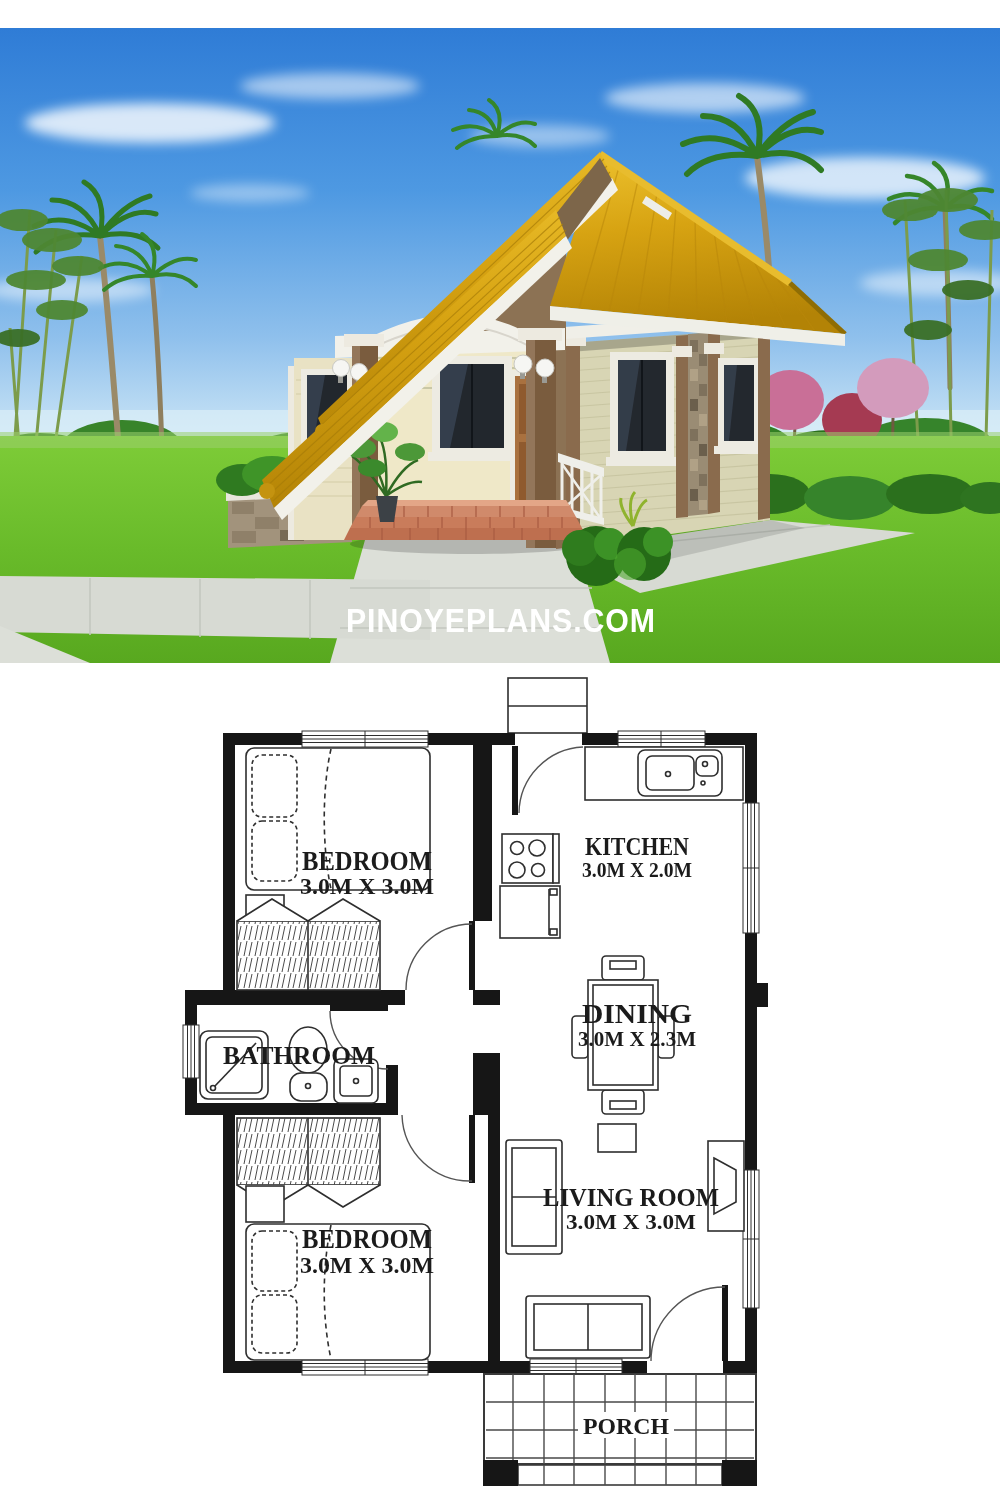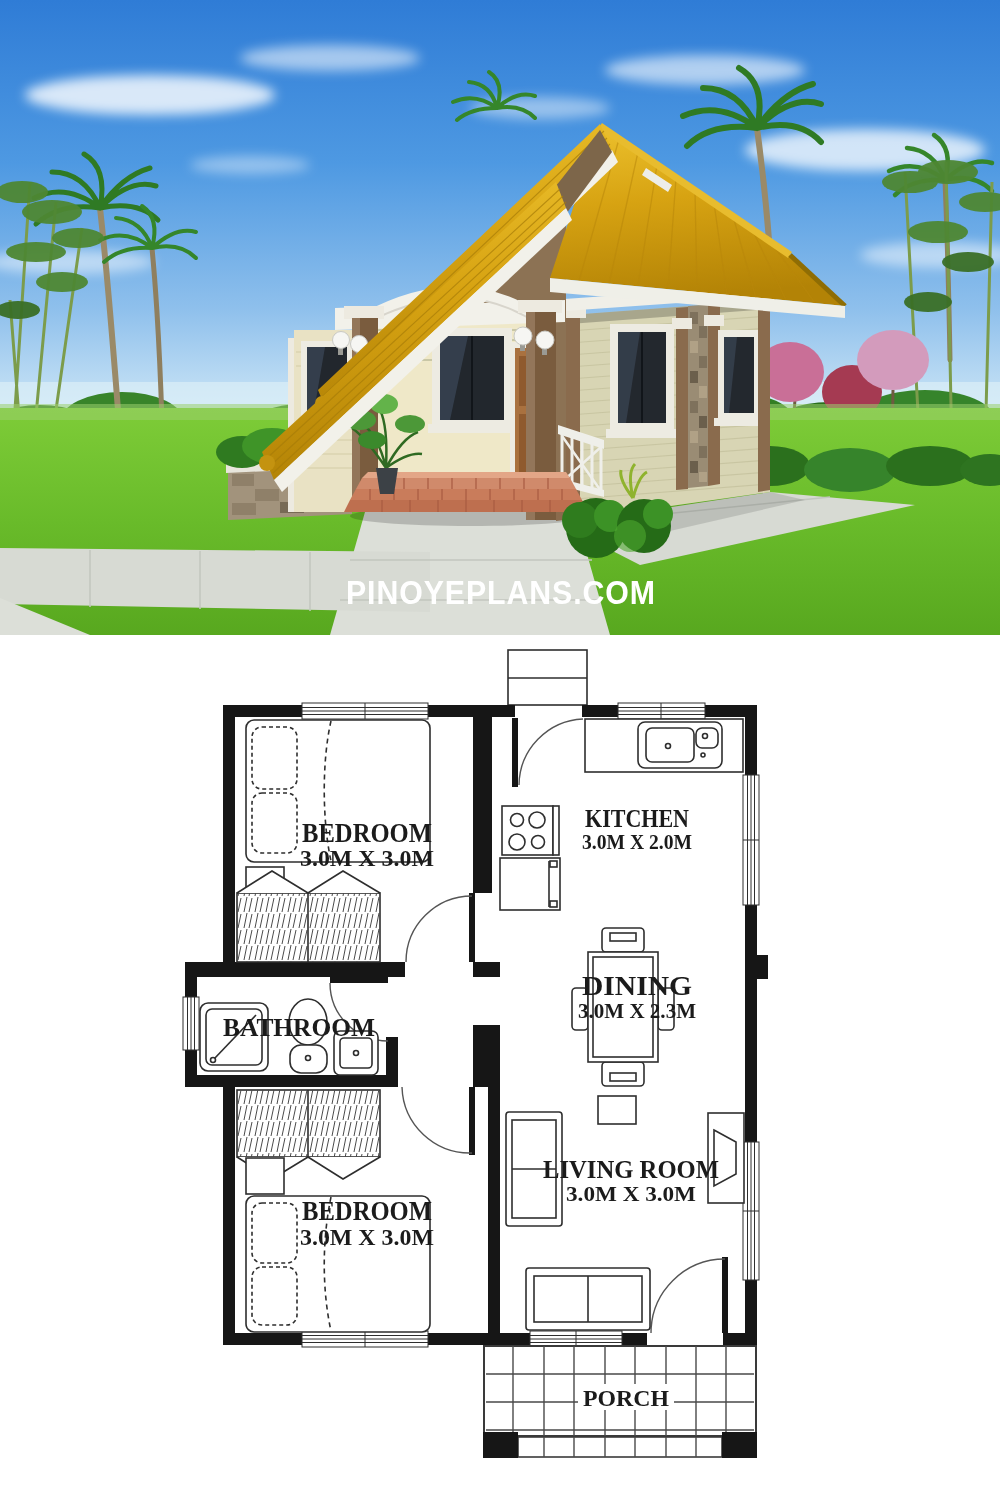--- a/index.html
+++ b/index.html
@@ -1,17 +1,17 @@
 <!DOCTYPE html>
 <html><head>
 <meta charset="utf-8">
 <style>
   html,body{margin:0;padding:0;background:#fff;}
   body{width:1000px;height:1500px;font-family:"Liberation Sans",sans-serif;}
-  .photo{width:1000px;height:635px;overflow:hidden;}
+  .photo{width:1000px;height:635px;overflow:hidden;margin-top:28px;}
   .plan{width:1000px;height:865px;background:#bef264;}
   svg{display:block;}
   text.serif{font-family:"Liberation Serif",serif;font-weight:bold;fill:#1b1b1b;}
   text.mark{font-family:"Liberation Sans",sans-serif;font-weight:bold;fill:#ffffff;letter-spacing:1px;}
 </style>
 </head>
 <body>
 
 <div class="photo">
 <svg viewBox="0 0 1000 635" width="1000" height="635">

